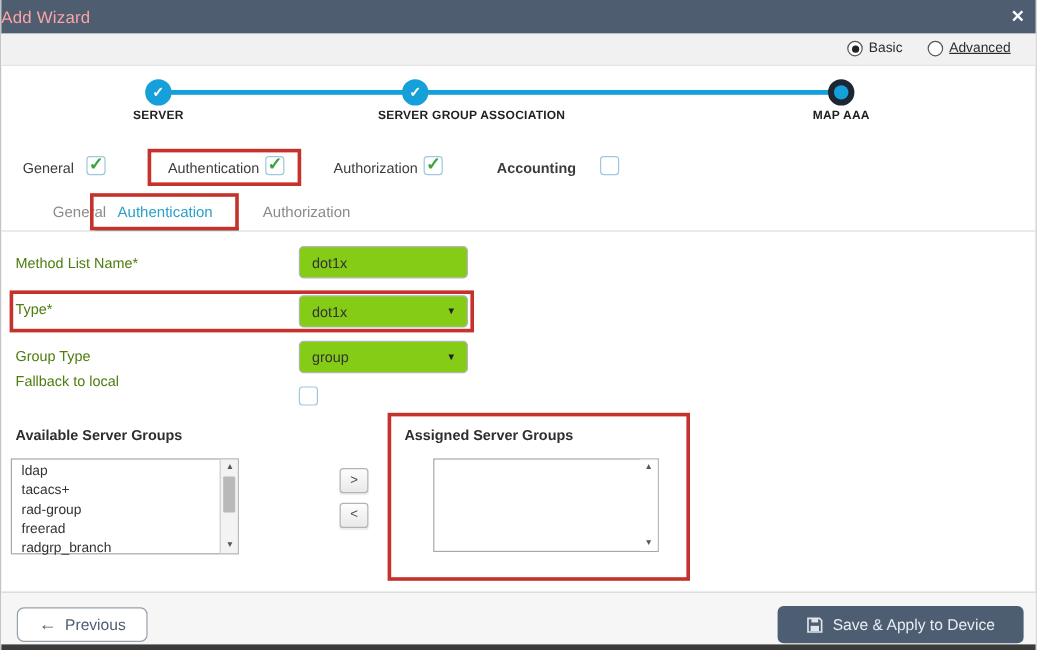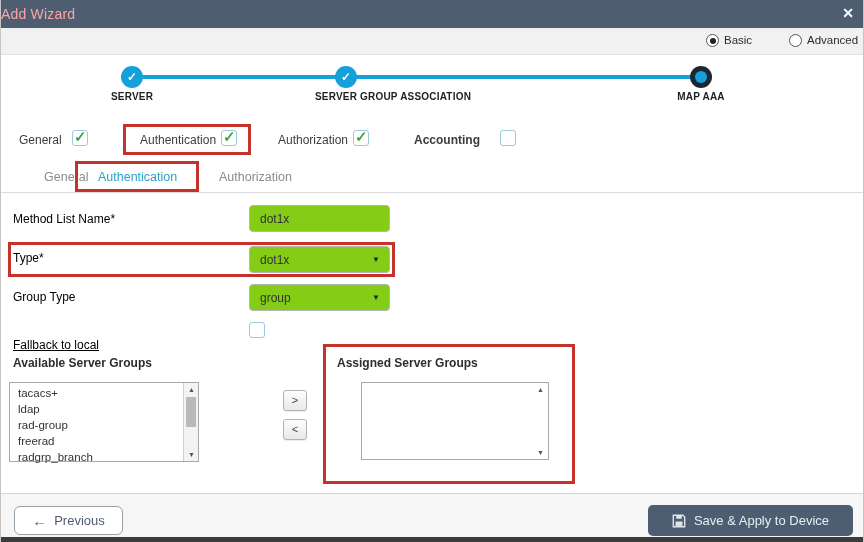--- a/index.html
+++ b/index.html
@@ -41,21 +41,21 @@
   .cb .tick { position:absolute; left:1px; top:-3px; color:#3fa33f; font-size:15px; font-weight:bold; }
   
   .toggle-label { position:absolute; font-size:12px; color:#3c3c3c; }
   .tab-label { position:absolute; font-size:12.5px; color:#8b8b8b; cursor:pointer; }
   .tab-label.active { color:#2ba1c8; }
   .tab-sep { position:absolute; left:0; top:192px; width:864px; height:1px; background:#dcdcdc; }
   .tab-underline { position:absolute; left:78px; top:190px; width:120px; height:2px; background:#2596be; }
   
   .hl { position:absolute; border:3px solid #c5312b; background:transparent; }
   
-  .f-label { position:absolute; font-size:12px; color:#000000; }
+  .f-label { position:absolute; font-size:12px; color:#4d7c0f; }
   .txt-input, .select {
     position:absolute; width:141px; height:27px; border:1px solid #b5b5b5;
     border-radius:4px; background:#84cc16; font-size:12px; color:#333;
     padding:0 22px 0 10px; font-family:"Liberation Sans", sans-serif; }
   .txt-input { padding-right:10px; }
   .select { display:flex; align-items:center; cursor:pointer; }
   .caret { position:absolute; right:9px; top:8px; font-size:8px; color:#222; }
   .sec-label { position:absolute; font-size:12px; font-weight:bold; color:#2e2e2e; }
   
   .listbox { position:absolute; border:1px solid #a8a8a8; background:#fff; }
@@ -95,21 +95,21 @@
   <div class="titlebar">
     <span class="title">Add Wizard</span>
   </div>
   <span class="close-x">✕</span>
 
   <div class="mode-row">
     <div class="radio-item" style="left:705px;">
       <span class="radio sel"></span>
       <span>Basic</span>
     </div>
-    <div class="radio-item" style="left:788px;">
+    <div class="radio-item" style="left:772px;text-decoration:underline;">
       <span class="radio"></span>
       <span>Advanced</span>
     </div>
   </div>
 
   <div class="step-line"></div>
   <div class="step-node" style="left:120px;">✓</div>
   <div class="step-node" style="left:334px;">✓</div>
   <div class="step-node current" style="left:689px;"></div>
   <div class="step-label" style="left:106px; width:50px;">SERVER</div>
@@ -148,28 +148,28 @@
     <span>dot1x</span>
     <span class="caret">▼</span>
   </div>
 
   <span class="f-label" style="left:12px; top:290px;">Group Type</span>
   <div class="select" style="left:248px; top:284px;">
     <span>group</span>
     <span class="caret">▼</span>
   </div>
 
-  <span class="f-label" style="left:12px; top:338px;text-decoration:underline;">Fallback to local</span>
+  <span class="f-label" style="left:12px; top:311px;">Fallback to local</span>
   <span class="cb" style="position:absolute; left:248px; top:322px;"></span>
 
   <span class="sec-label" style="left:12px; top:356px;">Available Server Groups</span>
   <div class="listbox" style="left:8px; top:382px; width:190px; height:80px;">
     <div class="items">
+      <div class="item">ldap</div>
       <div class="item">tacacs+</div>
-      <div class="item">ldap</div>
       <div class="item">rad-group</div>
       <div class="item">freerad</div>
       <div class="item">radgrp_branch</div>
     </div>
     <div class="sbar">
       <div class="arr up">▲</div>
       <div class="thumb"></div>
       <div class="arr down">▼</div>
     </div>
   </div>

